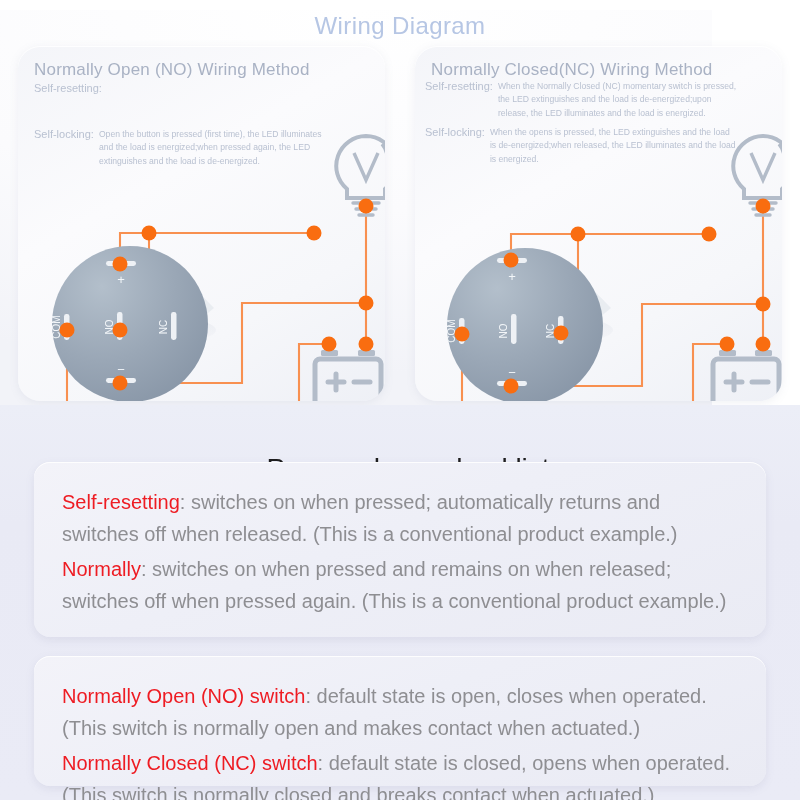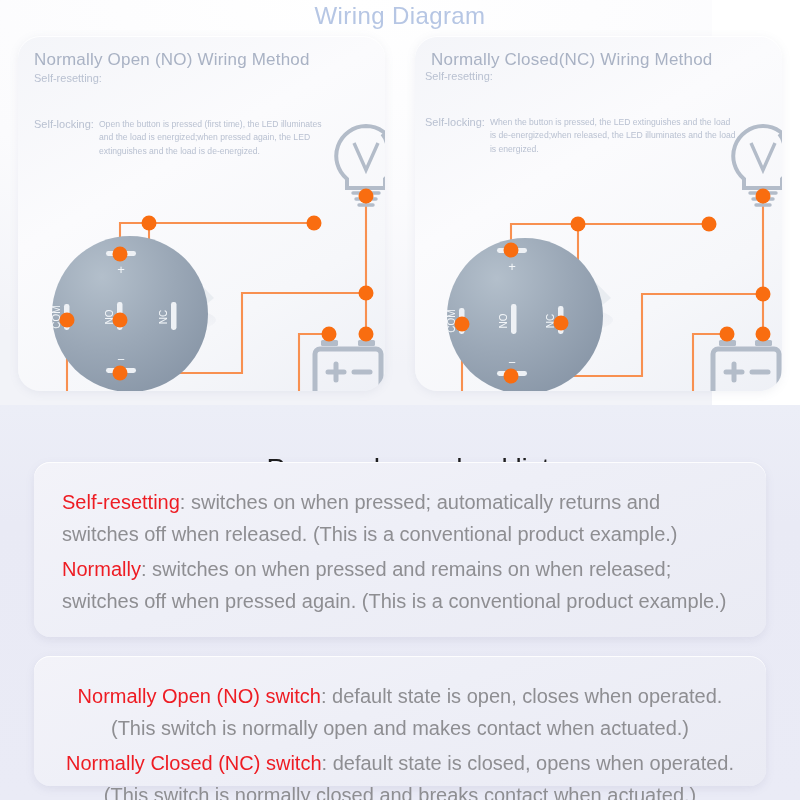--- a/index.html
+++ b/index.html
@@ -7,21 +7,21 @@
   body {
     font-family: "Liberation Sans", sans-serif;
     background: #ffffff;
     position: relative;
     overflow: hidden;
   }
 
   
   #wiring-section {
     position: absolute;
-    left: 0; top: 0;
+    left: 0; top: 10px;
     width: 712px; height: 405px;
     background:
       radial-gradient(120% 90% at 50% 0%, #ffffff 0%, #fbfbfd 55%, #f2f3f8 100%);
     text-decoration: underline;
   }
   #wiring-title {
     position: absolute;
     left: 0; top: 2px;
     width: 800px;
     text-align: center;
@@ -95,21 +95,21 @@
   .card {
     position: absolute;
     left: 34px;
     width: 732px;
     border-radius: 16px;
     background: linear-gradient(160deg,#f3f3f9 0%, #eeeff7 45%, #eaebf4 100%);
     box-shadow: 0 3px 9px rgba(120,125,160,.13), inset 0 1px 0 rgba(255,255,255,.85);
     padding: 24px 28px 22px 28px;
   }
   #card-actuation { top: 57px;  height: 175px; }
-  #card-contact   { top: 251px; height: 130px; text-align: center; }
+  #card-contact   { top: 251px; height: 130px; }
 
   .line {
     font-size: 20px;
     line-height: 1.62;
     color: #8e8e92;
   }
   .line + .line { margin-top: 2px; }
   .kw { color: #ee1c23; }
 </style>
 </head>
@@ -215,25 +215,26 @@
         <circle cx="311" cy="298" r="7.5"></circle>
       </g>
     </svg>
   </div>
 
   <div class="panel" id="panel-nc">
     <div class="panel-heading">Normally Closed(NC) Wiring Method</div>
 
     <div class="blk" id="nc-self-resetting">
       <span class="blk-label">Self-resetting:</span>
+      <span class="blk-body">When the Normally Closed (NC) momentary switch is pressed, the LED extinguishes and the load is de-energized;upon release, the LED illuminates and the load is energized.</span>
     </div>
 
     <div class="blk" id="nc-self-locking">
       <span class="blk-label">Self-locking:</span>
-      <span class="blk-body">When the button is pressed, the LED extinguishes and the load is de-energized;when released, the LED illuminates and the load is energized.</span>
+      <span class="blk-body">When the opens is pressed, the LED extinguishes and the load is de-energized;when released, the LED illuminates and the load is energized.</span>
     </div>
 
     <svg class="circuit" viewBox="0 0 367 355">
       <defs>
         <radialGradient id="swgradB" cx="32%" cy="26%" r="86%">
           <stop offset="0%" stop-color="#b3bfcb"></stop>
           <stop offset="55%" stop-color="#9aa7b6"></stop>
           <stop offset="100%" stop-color="#8795a6"></stop>
         </radialGradient>
         <linearGradient id="shadB" x1="0" y1="0" x2="1" y2="1">

